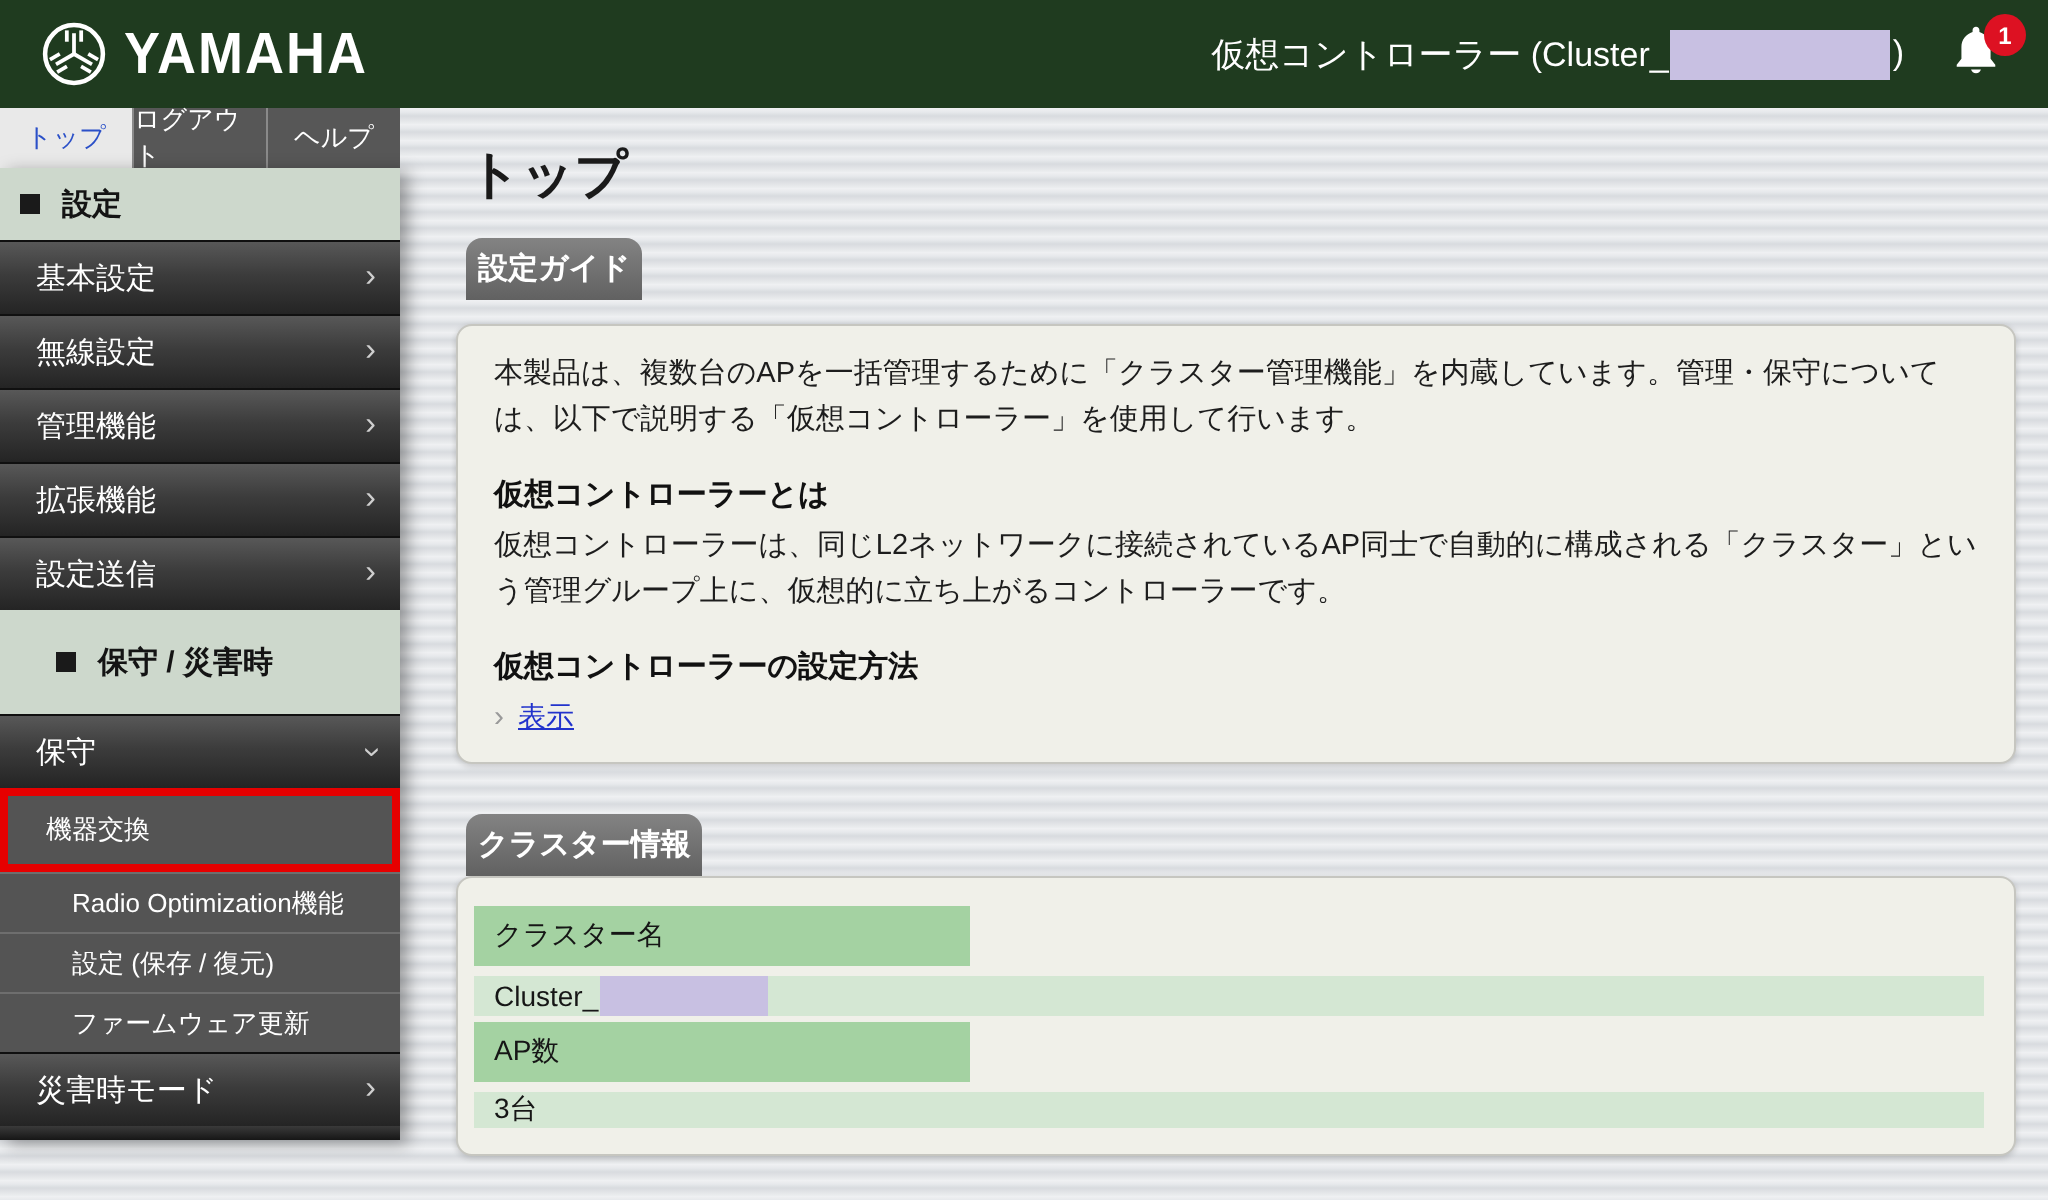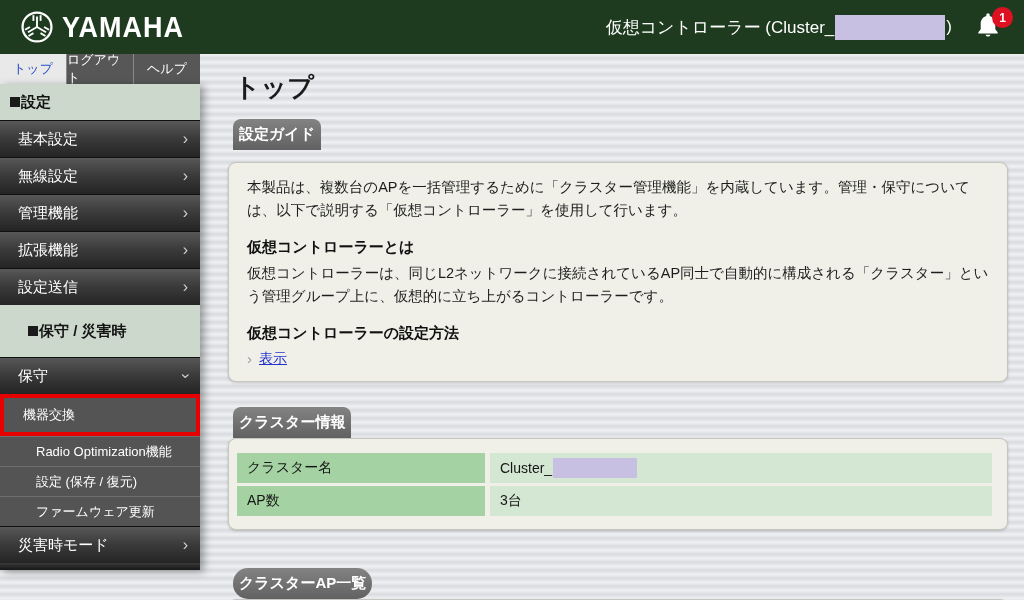--- a/index.html
+++ b/index.html
@@ -46,21 +46,21 @@
   .toptab.active { background:#e9e9e9; color:#2b50c8; }
 
   
   .sidebar {
     position:absolute; left:0; top:84px; width:200px;
     box-shadow:4px 2px 8px rgba(0,0,0,.35);
     background:#2a2a2a;
   }
   .section-header {
     background:#cdd8cc; color:#141414; font-weight:bold; font-size:15px;
-    display:flex; align-items:center; gap:1px; padding-left:10px; height:36px;
+    display:flex; align-items:center; gap:11px; padding-left:10px; height:36px;
   }
   .section-header.tall { height:52px;padding-left:28px; }
   .bullet { width:10px; height:10px; background:#1a1a1a; display:inline-block; }
   .menu-item {
     position:relative; height:37px; display:flex; align-items:center;
     padding-left:18px; color:#fff; font-size:15px; cursor:pointer;
     background:linear-gradient(180deg,#585858 0%,#3c3c3c 45%,#242424 100%);
     border-top:1px solid #101010;
   }
   .menu-item .chev { position:absolute; right:12px; color:#cfcfcf; font-size:16px; }
@@ -94,21 +94,21 @@
   }
   .panel.guide { padding:13px 18px; min-height:215px;margin-top:12px; }
   .guide-p { font-size:14.5px; color:#1d1d1d; line-height:1.62; }
   .guide-h { font-size:15px; font-weight:bold; color:#111; margin-top:15px; }
   .guide-p2 { margin-top:5px; }
   .show-row { display:flex; align-items:center; gap:7px; margin-top:7px; }
   .show-chev { color:#9a9a9a; font-size:15px; }
   .show-link { color:#2233cc; font-size:14px; text-decoration:underline; cursor:pointer; }
 
   .panel.table-panel { padding:14px 15px 13px 8px; }
-  .info-row { display:flex; gap:5px; margin-bottom:3px; }
+  .info-row { display:flex; gap:5px; margin-bottom:3px;flex-direction:column; }
   .info-row:last-child { margin-bottom:0; }
   .cell { display:flex; align-items:center; font-size:14px; color:#161616; height:30px; }
   .cell.label { width:248px; background:#a4d2a2; padding-left:10px; }
   .cell.value { flex:1; background:#d4e7d3; padding-left:10px; }
   .redact-sm { display:inline-block; width:84px; height:20px; background:#c8c0e2; margin-left:1px; }
 
   .panel.stub { height:40px; border-radius:8px 8px 0 0; }
   .mt26 { margin-top:25px; }
   .mt38 { margin-top:38px;border-radius:15px; }
 </style>

